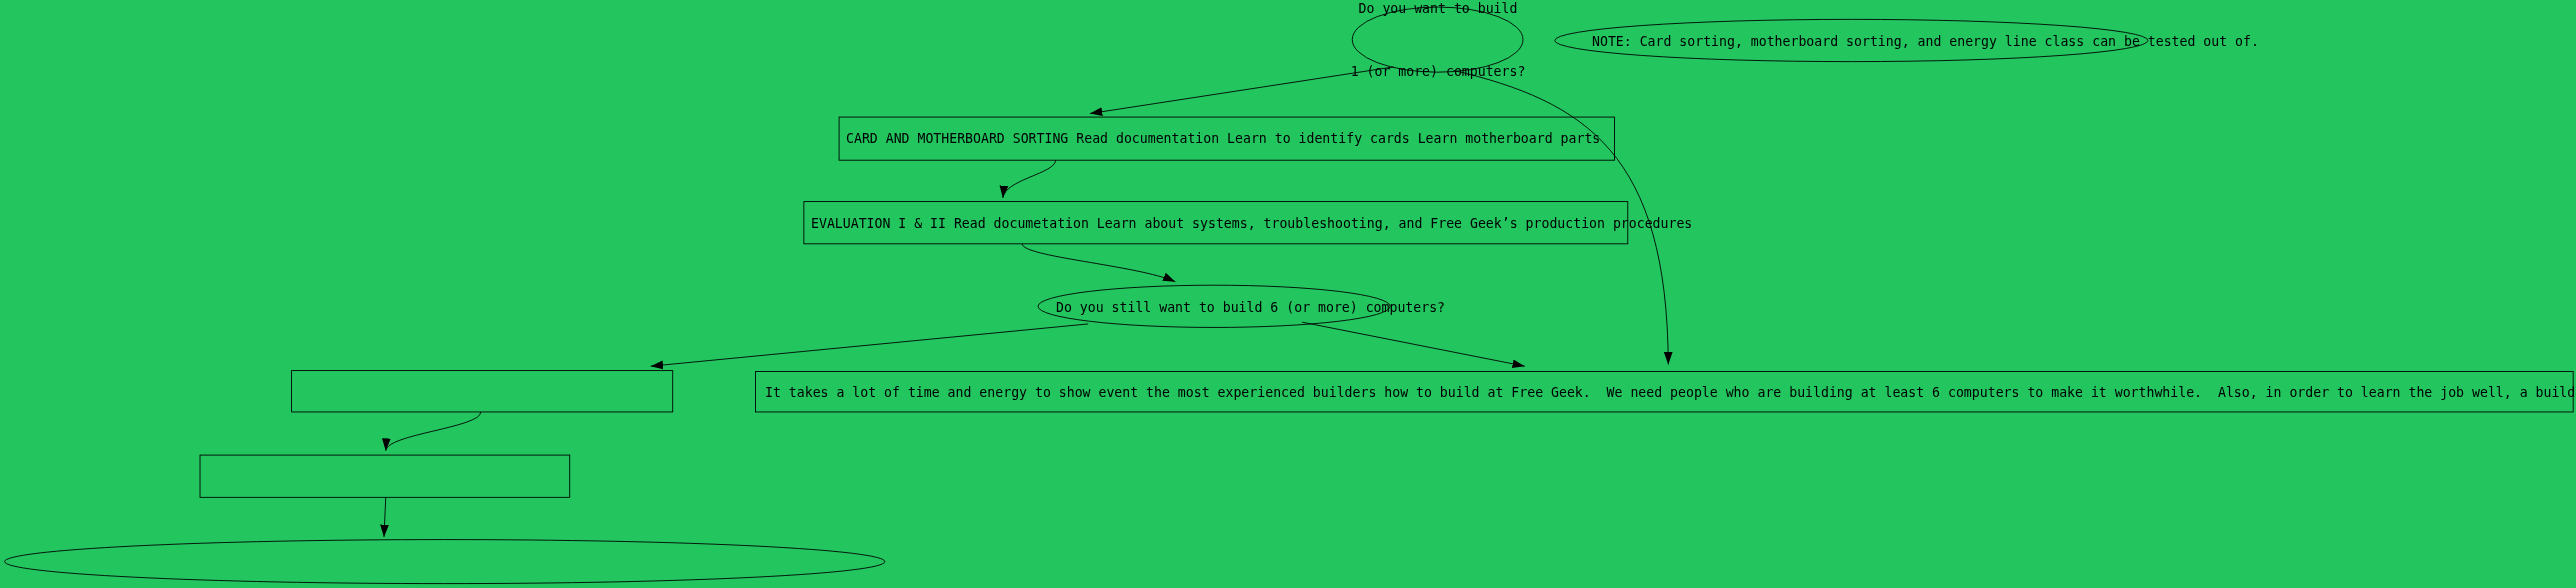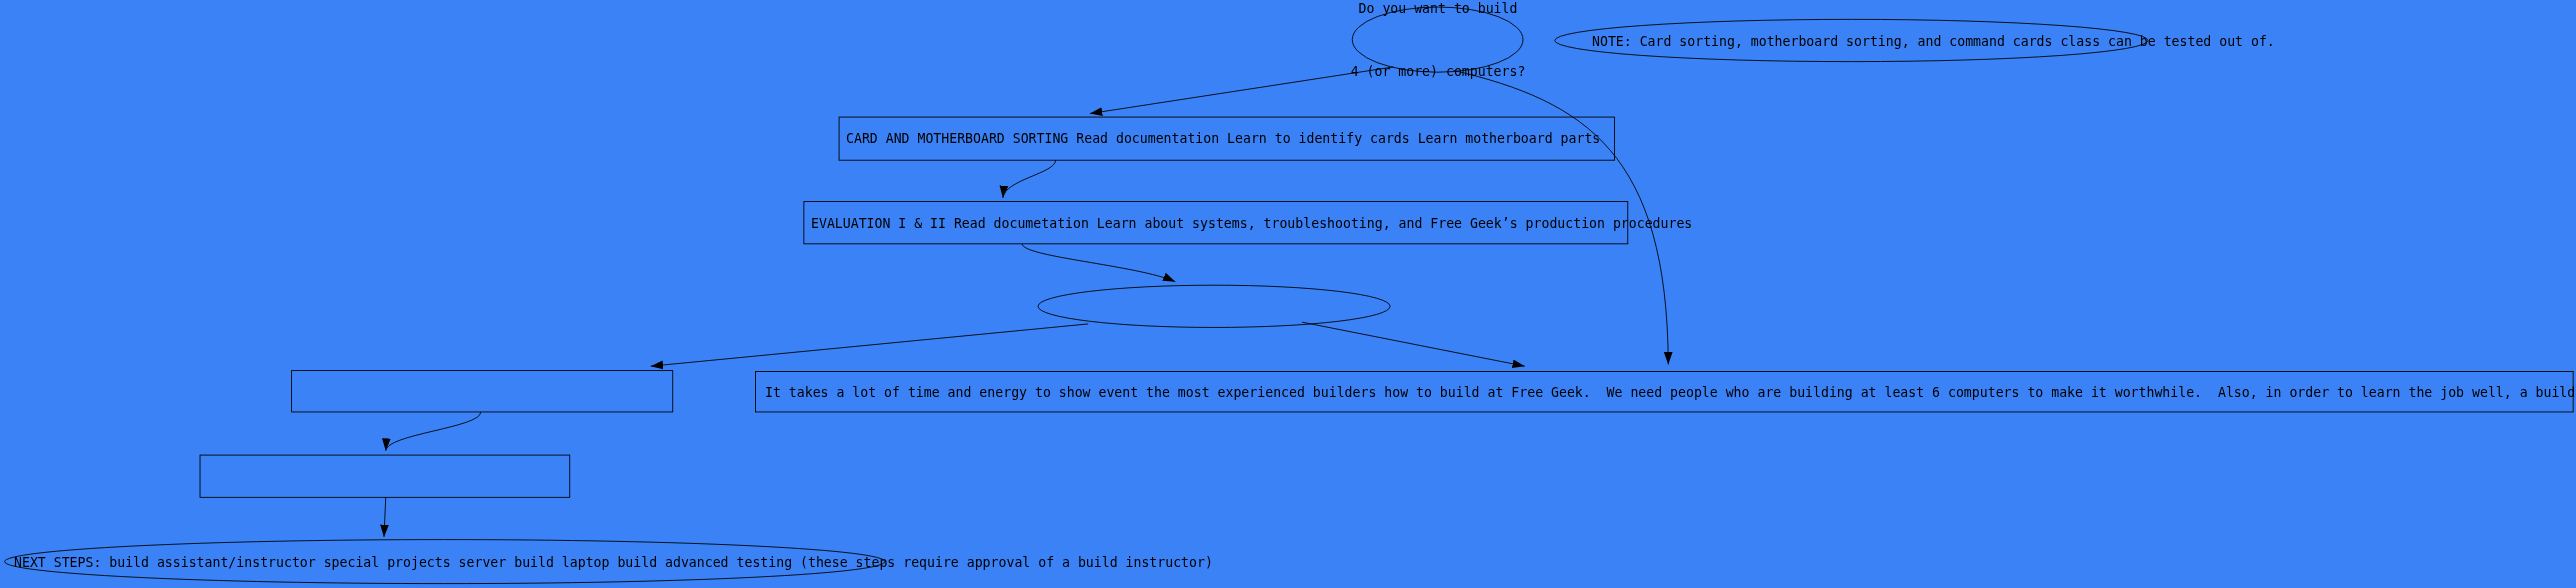--- a/index.html
+++ b/index.html
@@ -1,19 +1,19 @@
 <!DOCTYPE html>
 <html style="font-size:14px"><head>
 <meta charset="utf-8">
 <style>
   html,body{margin:0;padding:0;background:#ffffff;}
   .canvas{
     position:relative;
     width:2576px;height:588px;
-    background:#3b82f6;
+    background:#22c55e;
     overflow:hidden;
     font-family:"DejaVu Sans Mono",monospace;
   }
   .canvas svg{position:absolute;left:0;top:0;}
   .lbl{
     position:absolute;
     transform:translateY(-50%);
     white-space:pre;
     font:13.2px/21px "DejaVu Sans Mono",monospace;
     color:#000;
@@ -52,30 +52,30 @@
     <path d="M 1198 182 C 1198 197, 1140 204, 1138 225" fill="none" stroke="#000" stroke-width="1" marker-end="url(#arrow)"></path>
     <path d="M 1160 277 C 1160 292, 1290 301, 1334 320" fill="none" stroke="#000" stroke-width="1" marker-end="url(#arrow)"></path>
     <path d="M 1235 368 L 738 416" fill="none" stroke="#000" stroke-width="1" marker-end="url(#arrow)"></path>
     <path d="M 1478 366 L 1731 416" fill="none" stroke="#000" stroke-width="1" marker-end="url(#arrow)"></path>
     <path d="M 545 468 C 545 486, 438 493, 437 512" fill="none" stroke="#000" stroke-width="1" marker-end="url(#arrow)"></path>
     <path d="M 437 565 L 435 610" fill="none" stroke="#000" stroke-width="1" marker-end="url(#arrow)"></path>
   </svg>
 
   <div class="lbl center2" style="left:1438px;top:40px">
     <span>Do you want to build</span>
-    <span>4 (or more) computers?</span>
+    <span>1 (or more) computers?</span>
   </div>
 
-  <div class="lbl" style="left:1592px;top:41px">NOTE: Card sorting, motherboard sorting, and command cards class can be tested out of.</div>
+  <div class="lbl" style="left:1592px;top:41px">NOTE: Card sorting, motherboard sorting, and energy line class can be tested out of.</div>
 
   <div class="lbl" style="left:811px;top:223px">EVALUATION I &amp; II Read documetation Learn about systems, troubleshooting, and Free Geek’s production procedures</div>
 
   <div class="lbl" style="left:846px;top:138px">CARD AND MOTHERBOARD SORTING Read documentation Learn to identify cards Learn motherboard parts</div>
 
+  <div class="lbl" style="left:1056px;top:307px">Do you still want to build 6 (or more) computers?</div>
 
 
   <div class="lbl" style="left:765px;top:392px">It takes a lot of time and energy to show event the most experienced builders how to build at Free Geek.  We need people who are building at least 6 computers to make it worthwhile.  Also, in order to learn the job well, a builde</div>
 
 
-  <div class="lbl" style="left:14px;top:562px">NEXT STEPS: build assistant/instructor special projects server build laptop build advanced testing (these steps require approval of a build instructor)</div>
 
 </div>
 
 
 </body></html>

